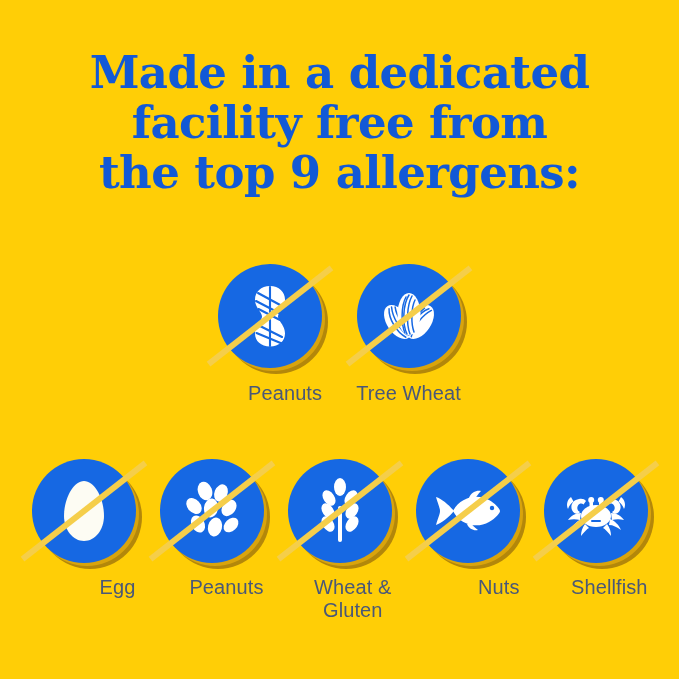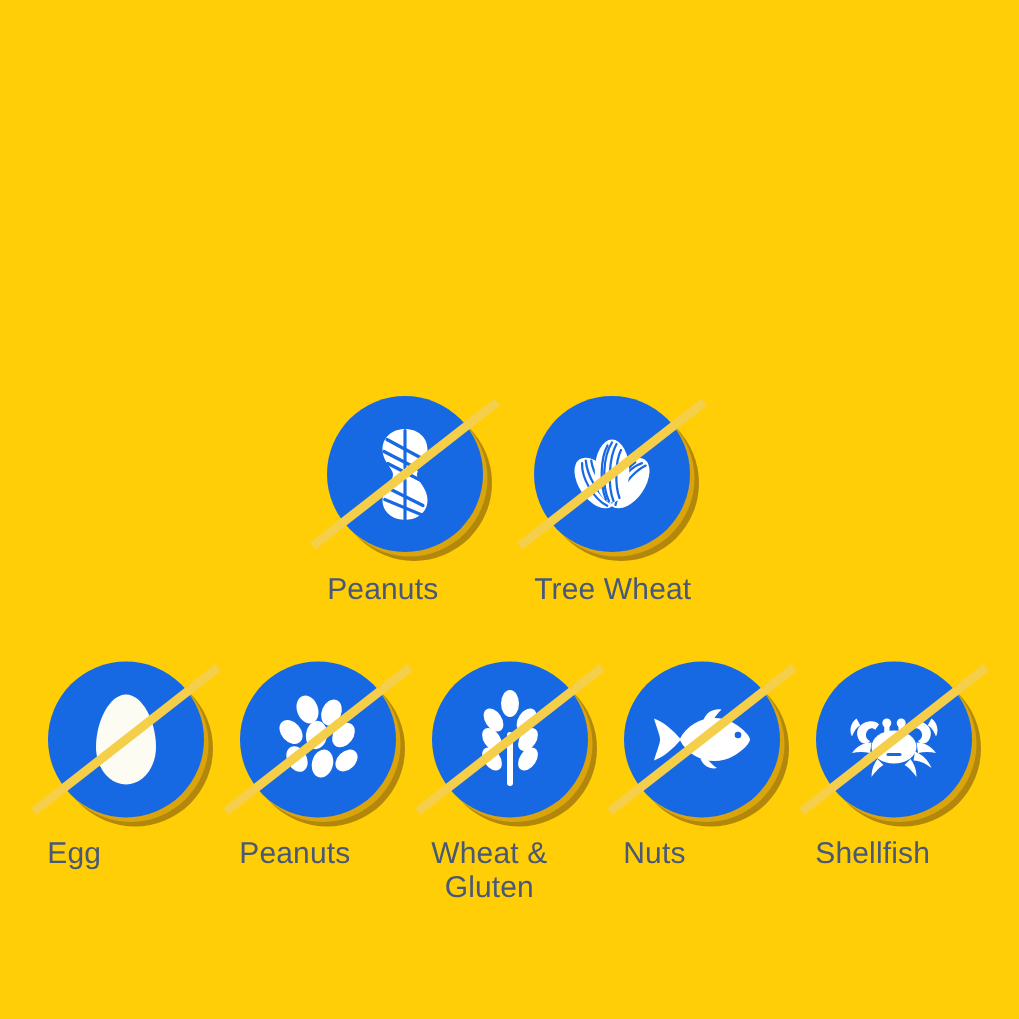--- a/index.html
+++ b/index.html
@@ -46,26 +46,26 @@
   
   .row {
     position: absolute;
     left: 0;
     width: 679px;
     display: flex;
     justify-content: center;
     align-items: flex-start;
   }
   .row-1 { top: 264px; gap: 34px; }
-  .row-2 { top: 441px; gap: 24px; }
+  .row-2 { top: 459px; gap: 24px; }
 
   .cell {
     display: flex;
     flex-direction: column;
-    align-items: flex-start;
+    align-items: flex-end;
   }
 
   
   .badge {
     position: relative;
   }
   .badge-r1 { width: 104px; height: 104px; }
   .badge-r2 { width: 104px; height: 104px; }
 
   
@@ -140,20 +140,25 @@
     letter-spacing: 0.1px;
     white-space: pre-line;
   }
   .row-2 .label { margin-top: 13px; }
 </style>
 </head>
 <body>
 
 <div class="poster">
 
+  <div class="headline">
+    <span class="hl-line">Made in a dedicated</span>
+    <span class="hl-line">facility free from</span>
+    <span class="hl-line">the top 9 allergens:</span>
+  </div>
 
   <div class="row row-1">
 
     <div class="cell">
       <div class="badge badge-r1">
         <div class="disc-shadow"></div>
         <div class="disc-ring"></div>
         <div class="disc-face">
           <div class="glyph">
             <svg width="52" height="64" viewBox="0 0 52 64">

